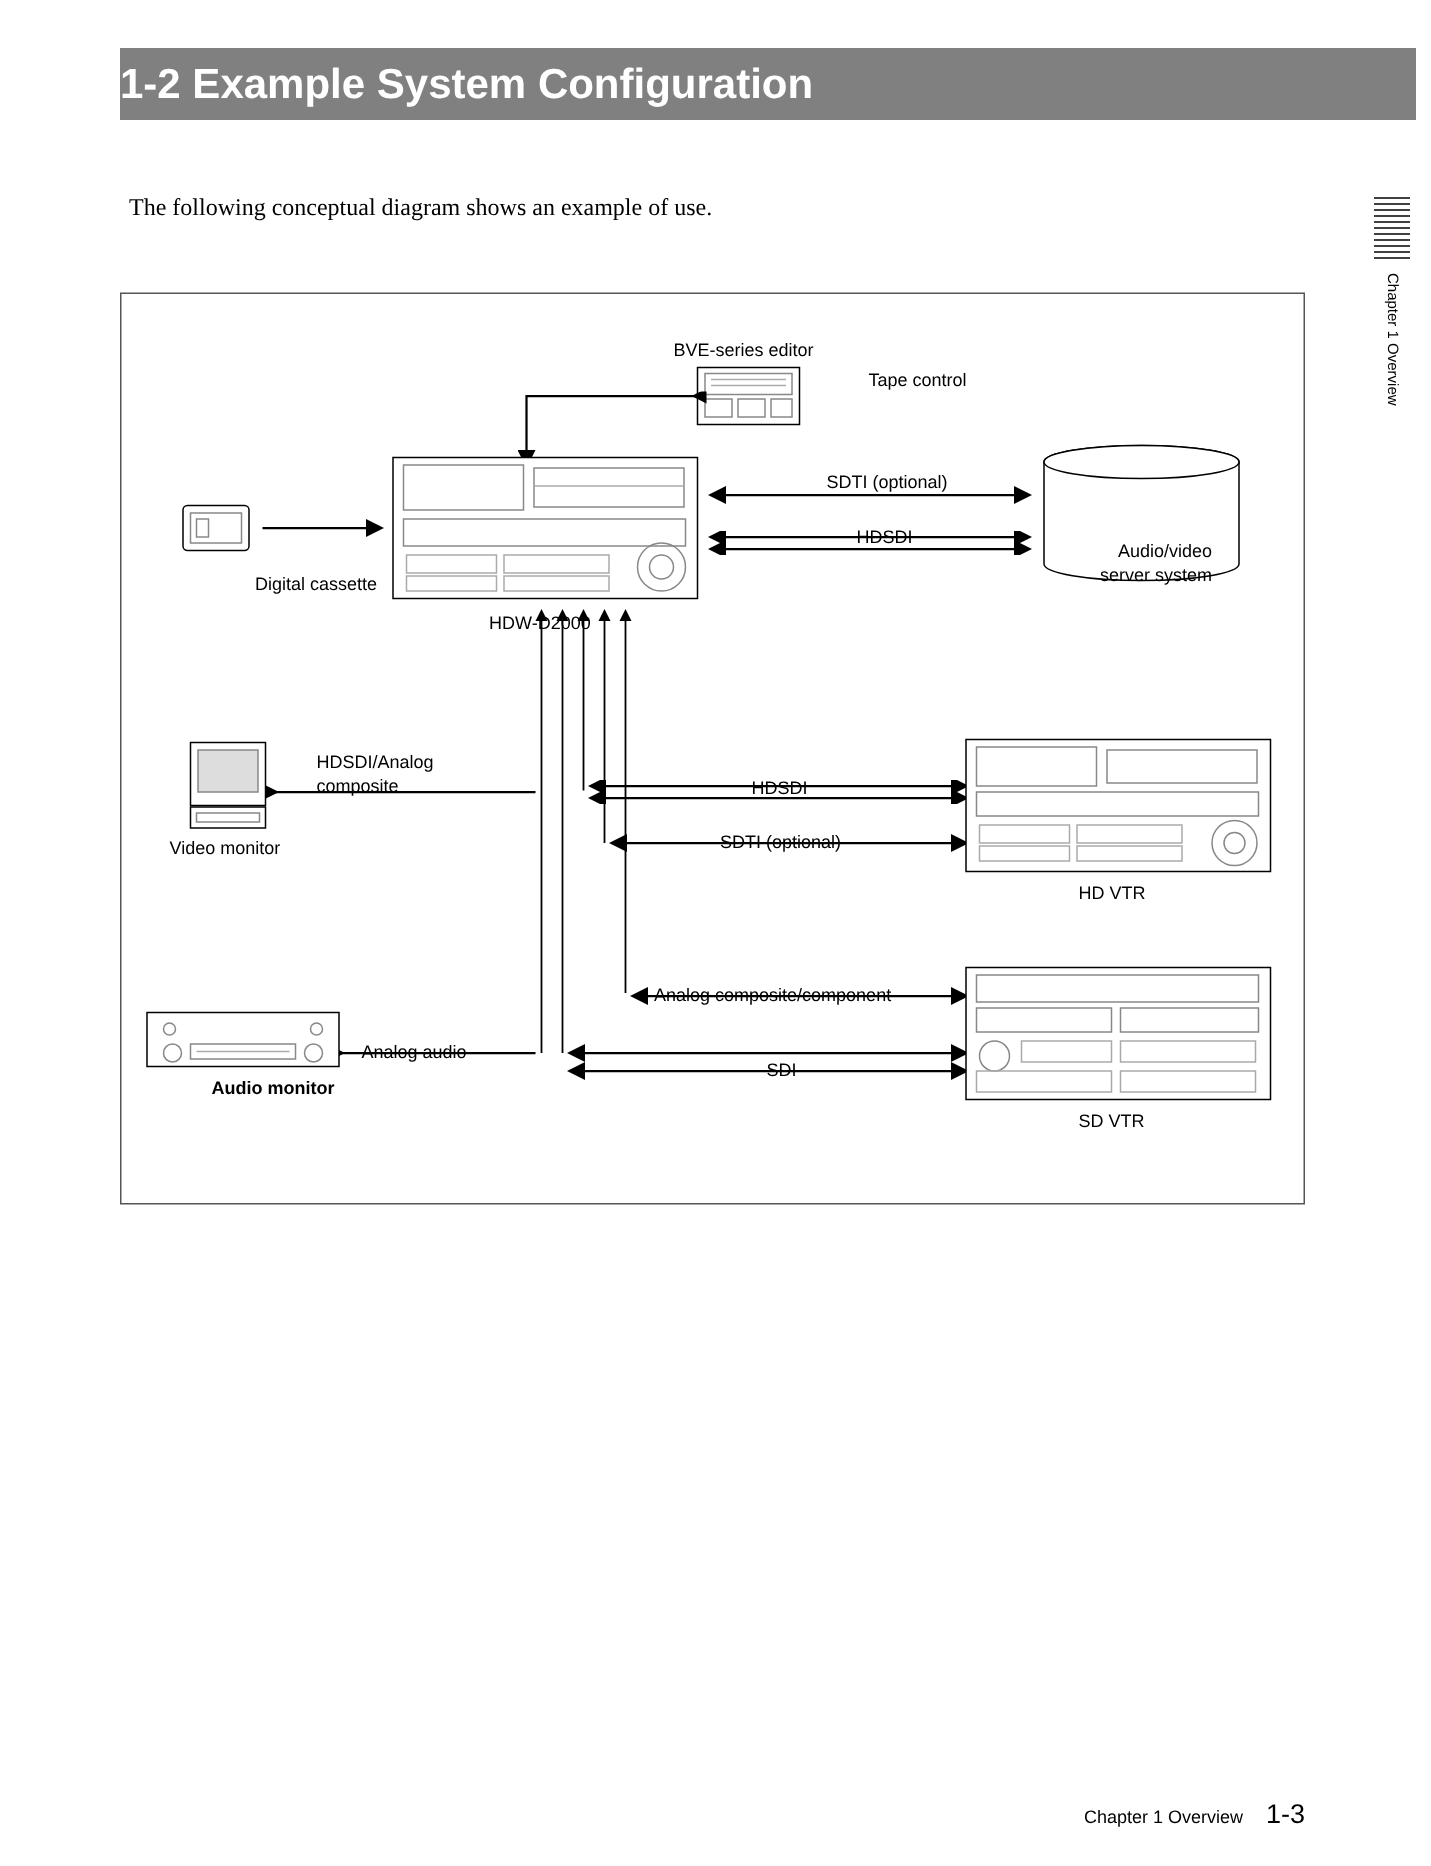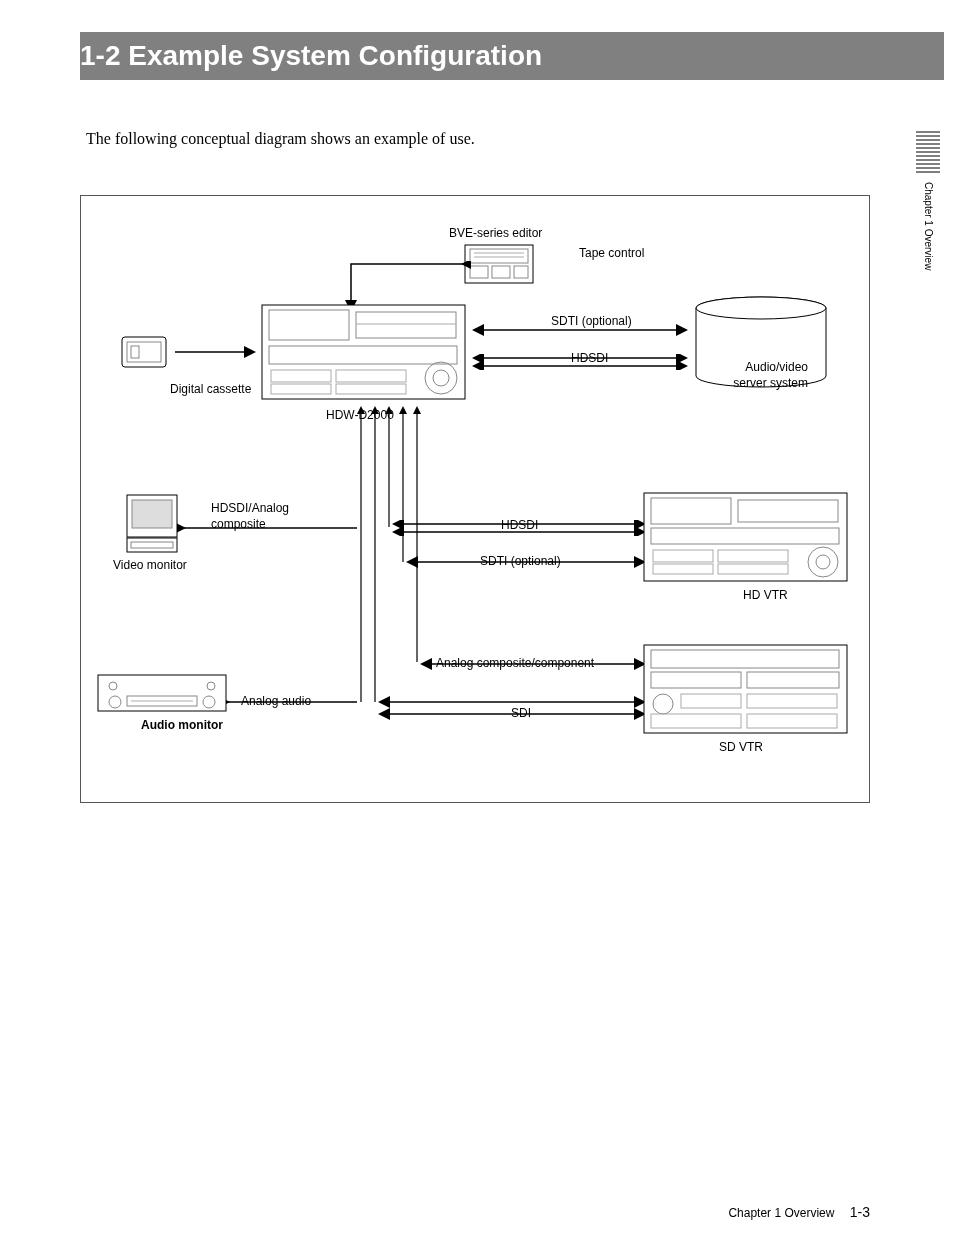--- a/index.html
+++ b/index.html
@@ -60,21 +60,21 @@
   }
   .footer {
     position: absolute;
     bottom: 24px;
     left: 80px;
     width: 790px;
     text-align: right;
     font-size: 12px;
   }
   .footer .pg {
-    font-size: 14px;
+    font-size: 18px;
     margin-left: 12px;
   }
   .lbl {
     position: absolute;
     font-size: 12px;
     color: #000;
     white-space: nowrap;
   }
   .device {
     position: absolute;
@@ -301,21 +301,21 @@
       <rect x="95" y="8" width="100" height="22" fill="none" stroke="#888"></rect>
       <rect x="8" y="36" width="188" height="16" fill="none" stroke="#888"></rect>
       <circle cx="180" cy="70" r="15" fill="none" stroke="#888"></circle>
       <circle cx="180" cy="70" r="7" fill="none" stroke="#888"></circle>
       <rect x="10" y="58" width="60" height="12" fill="none" stroke="#aaa"></rect>
       <rect x="75" y="58" width="70" height="12" fill="none" stroke="#aaa"></rect>
       <rect x="10" y="72" width="60" height="10" fill="none" stroke="#aaa"></rect>
       <rect x="75" y="72" width="70" height="10" fill="none" stroke="#aaa"></rect>
     </svg>
   </div>
-  <div class="lbl" style="left:638px; top:392px;margin-left:24px;">HD VTR</div>
+  <div class="lbl" style="left:638px; top:392px;">HD VTR</div>
 
   <div class="lbl" style="left:355px; top:460px;">Analog composite/component</div>
 
   <div class="lbl" style="left:430px; top:510px;">SDI</div>
 
   <div class="arrow" style="left:336px; top:462px;">
     <svg width="232" height="12">
       <defs>
         <marker id="ah8" markerWidth="8" markerHeight="8" refX="6" refY="4" orient="auto">
             <path d="M0,0 L8,4 L0,8 z" fill="#000"></path>

